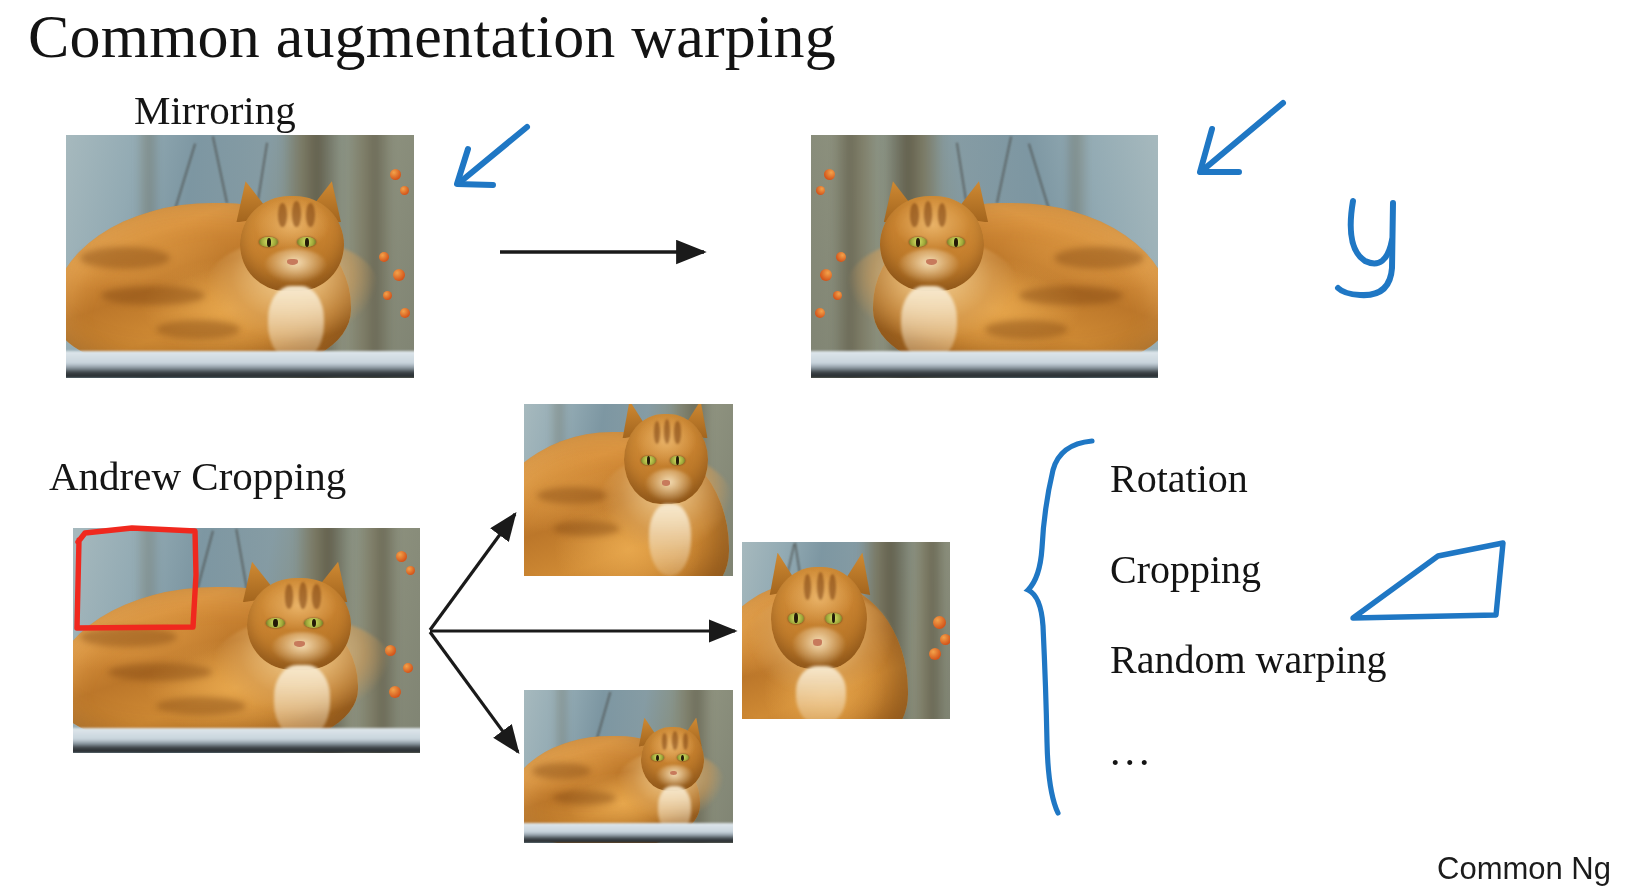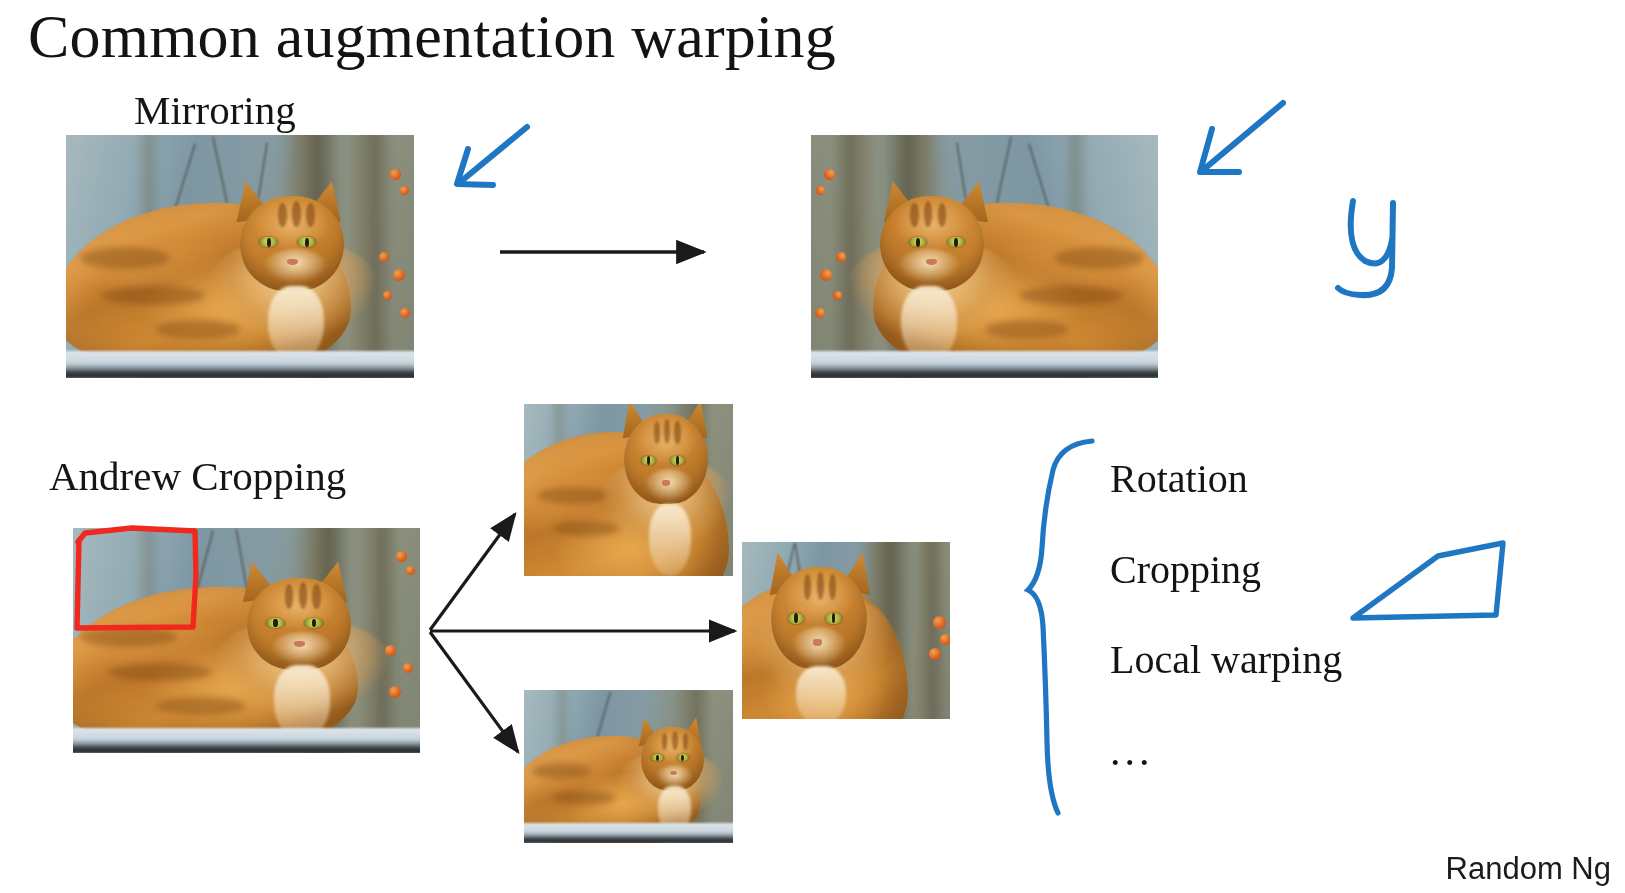--- a/index.html
+++ b/index.html
@@ -428,18 +428,18 @@
              Q 1040 578 1028 590
              Q 1041 596 1043 626
              Q 1046 690 1047 742
              Q 1048 792 1058 813" fill="none" stroke="#1f77c4" stroke-width="5.2" stroke-linecap="round"></path>
 
     <path d="M 1438 556 L 1503 543 L 1496 615 L 1353 618 Z" fill="none" stroke="#1f77c4" stroke-width="5.4" stroke-linecap="round" stroke-linejoin="round"></path>
   </svg>
 
   <div class="list-item li-0">Rotation</div>
   <div class="list-item li-1">Cropping</div>
-  <div class="list-item li-2">Local warping</div>
+  <div class="list-item li-2">Random warping</div>
   <div class="list-item li-3">...</div>
 
-  <div class="signature">Random Ng</div>
+  <div class="signature">Common Ng</div>
 
 </div>
 
 </body></html>

